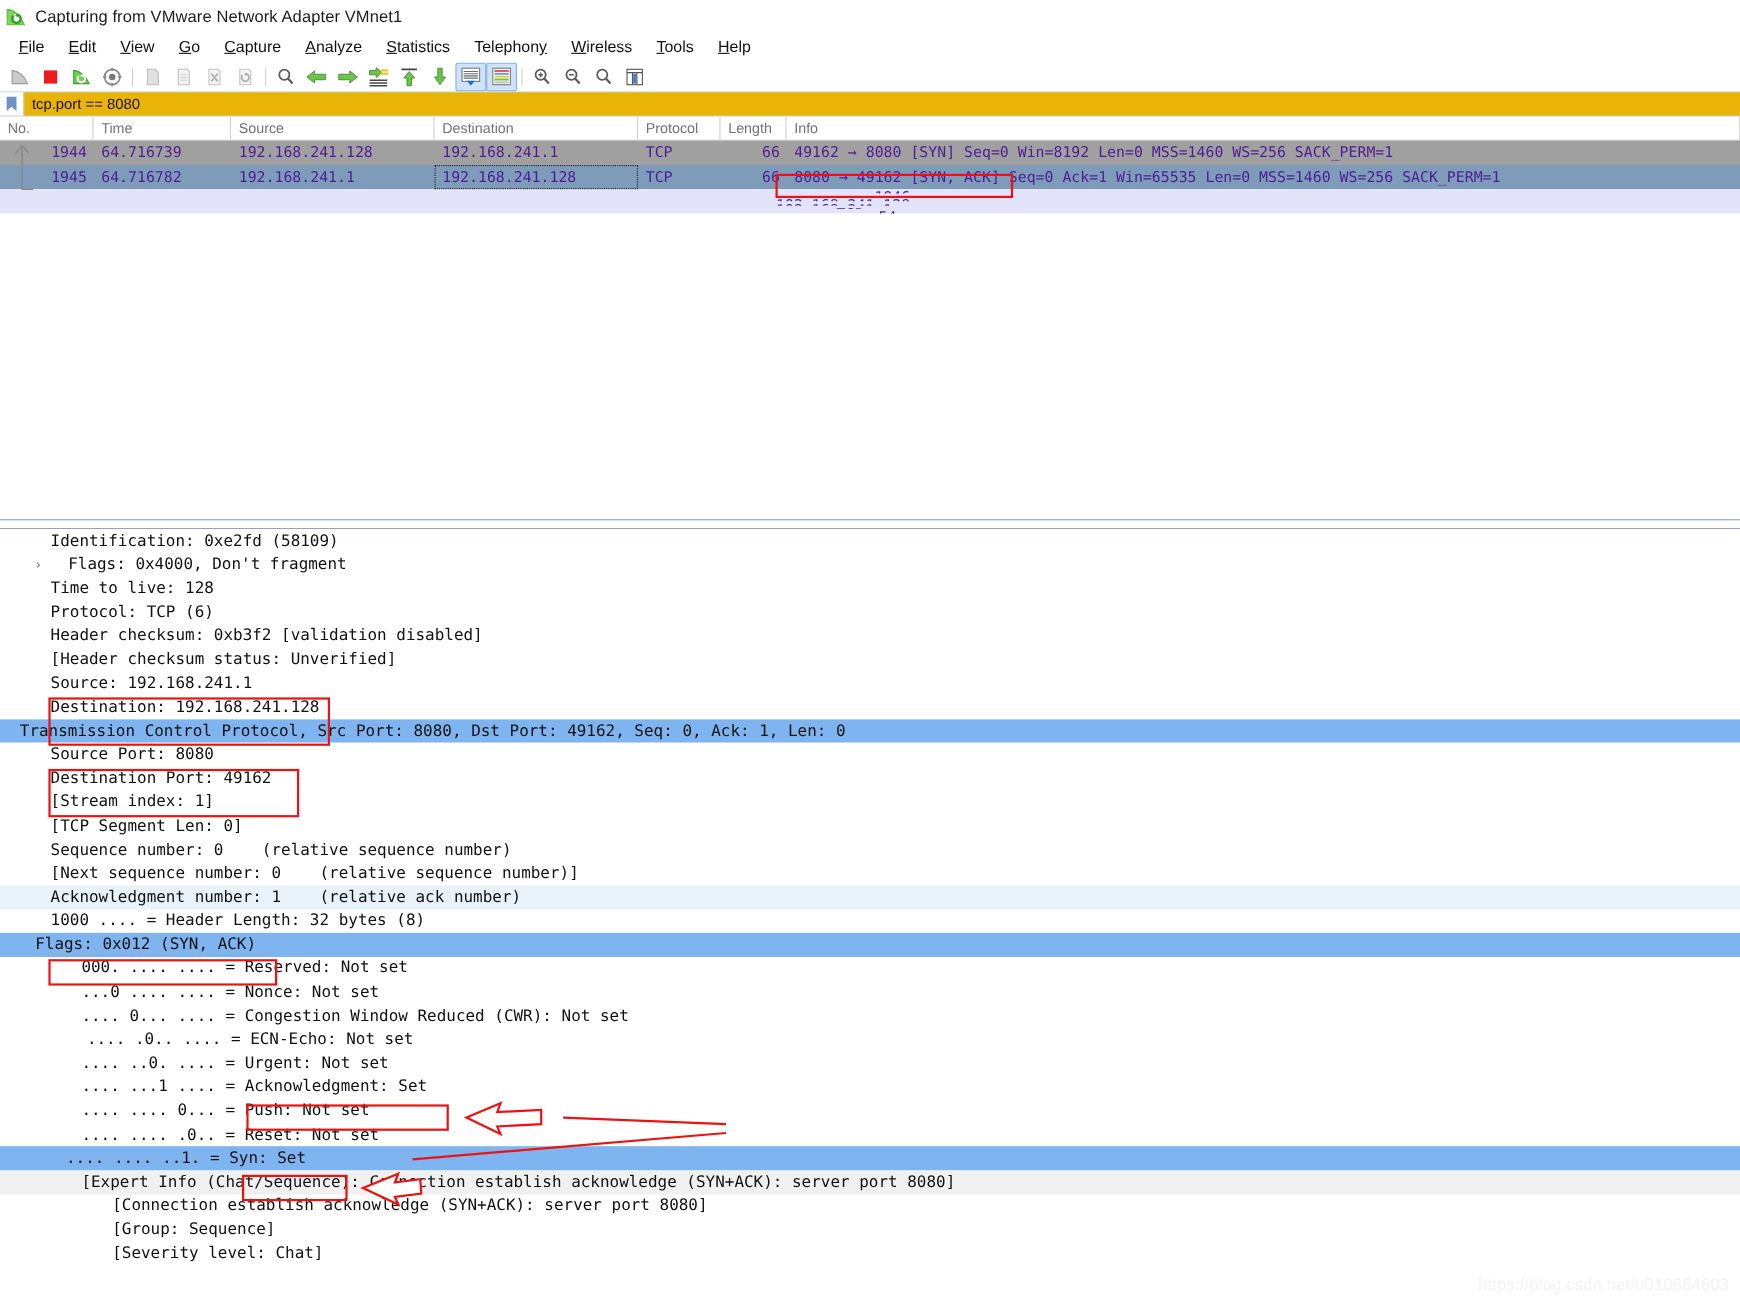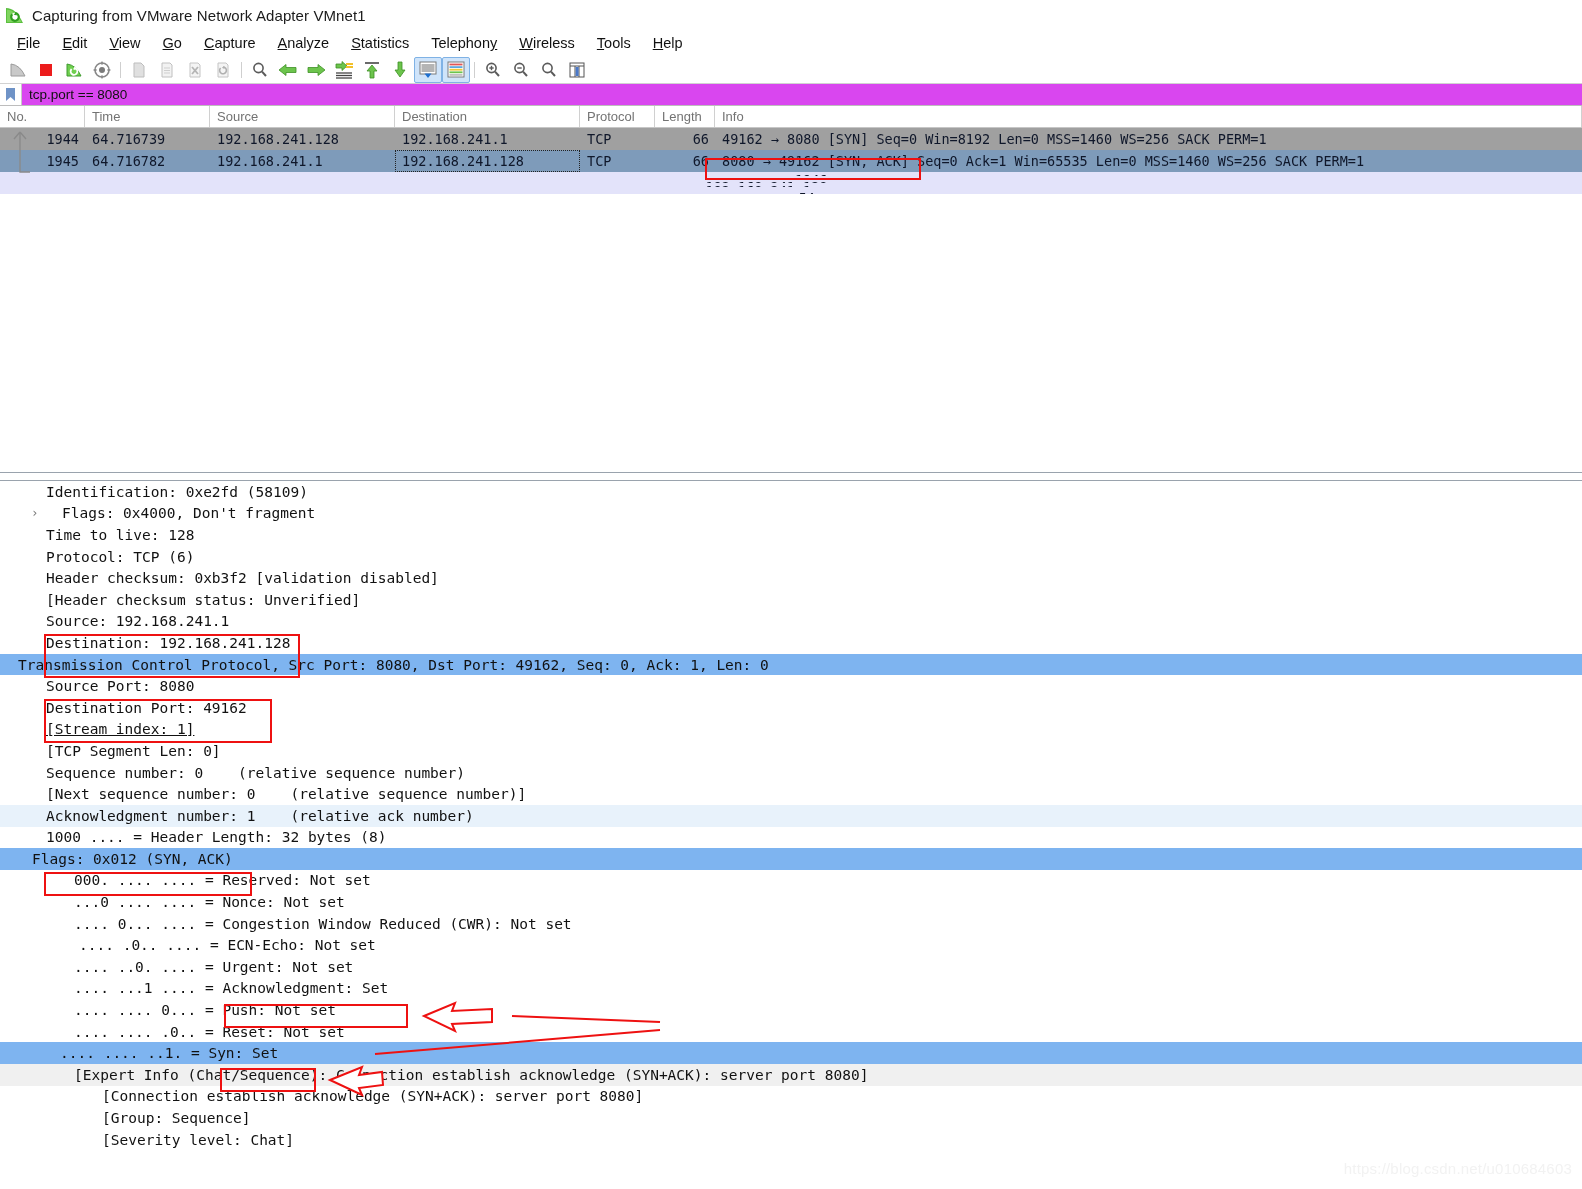--- a/index.html
+++ b/index.html
@@ -51,21 +51,21 @@
   .filterbar {
     height: 22px; display: flex; align-items: stretch;
     border-bottom: 1px solid #bdbdbd;
     background: #a6f0a6;
   }
   .filter-bookmark {
     width: 22px; background:#fff; border-right:1px solid #c8c8c8;
     display:flex; align-items:center; justify-content:center; flex:0 0 auto;
   }
   .filter-input {
-    flex: 1 1 auto; background:#d946ef; display:flex; align-items:center;
+    flex: 1 1 auto; background:#eab308; display:flex; align-items:center;
     padding-left: 7px; font-family: "Liberation Sans", sans-serif;
     font-size: 13.5px; color:#111;
   }
 
   
   .packetlist {
     position: relative;
     height: 367px;
     border-bottom: 1px solid #9aa3ad;
     background:#fff; overflow:hidden;
@@ -76,21 +76,21 @@
     font-size: 13px; color:#737373;
   }
   .plhead .hc {
     border-right: 1px solid #d0d0d0; padding: 3px 0 0 7px;
     white-space:nowrap; overflow:hidden;
     font-family: "Liberation Sans", sans-serif;
   }
   .plrow {
     display:flex; height: 22px; align-items:center;
     font-family: "DejaVu Sans Mono", monospace;
-    font-size: 13.5px; color:#0f172a; white-space:nowrap;
+    font-size: 13.5px; color:#4c1d95; white-space:nowrap;
   }
   .plrow .c { overflow:hidden; white-space:nowrap; padding-left:7px; }
   .plrow .c.num { text-align:right; padding-right:6px; padding-left:0; }
   .r-gray { background:#a0a0a0; }
   .r-sel  { background:#7e9bba; }
   .r-lav  { background:#e3e3fa;flex-direction:column; }
 
   .dotted-box {
     outline: 1px dotted #222; outline-offset: -1px;
   }
@@ -425,21 +425,21 @@
         <div class="drow">
           <span class="twisty" style="margin-left: 28px;"></span>
           <span class="dtxt" style="margin-left: 4px;">Source Port: 8080</span>
         </div>
         <div class="drow">
           <span class="twisty" style="margin-left: 28px;"></span>
           <span class="dtxt" style="margin-left: 4px;">Destination Port: 49162</span>
         </div>
         <div class="drow">
           <span class="twisty" style="margin-left: 28px;"></span>
-          <span class="dtxt" style="margin-left: 4px; text-decoration: underline;">[Stream index: 1]</span>
+          <span class="dtxt" style="margin-left: 4px;">[Stream index: 1]</span>
         </div>
         <div class="drow">
           <span class="twisty" style="margin-left: 28px;"></span>
           <span class="dtxt" style="margin-left: 4px;">[TCP Segment Len: 0]</span>
         </div>
         <div class="drow">
           <span class="twisty" style="margin-left: 28px;"></span>
           <span class="dtxt" style="margin-left: 4px;">Sequence number: 0    (relative sequence number)</span>
         </div>
         <div class="drow">

